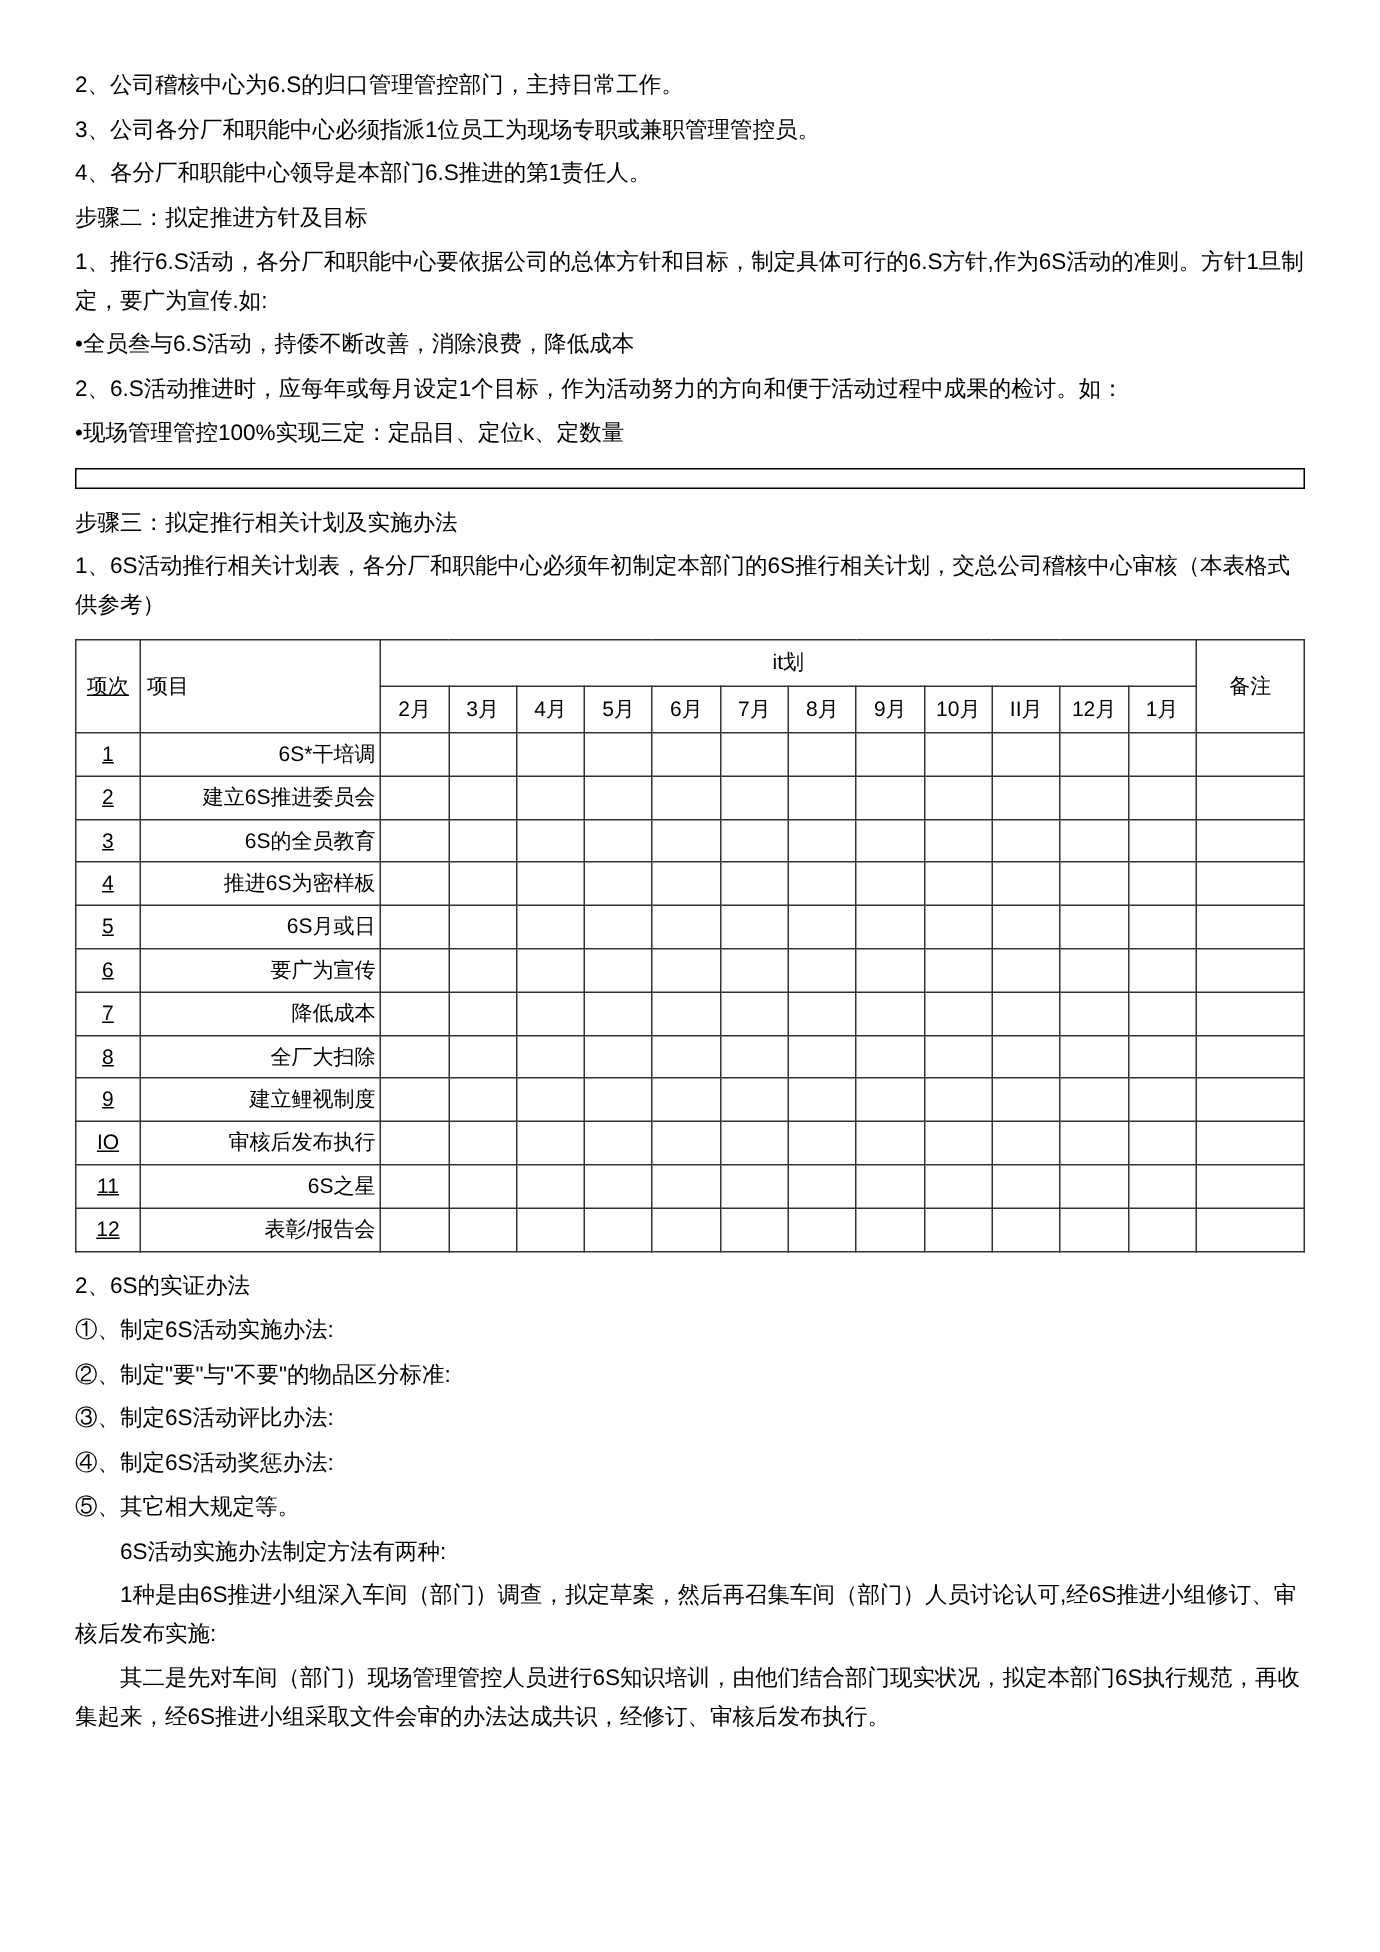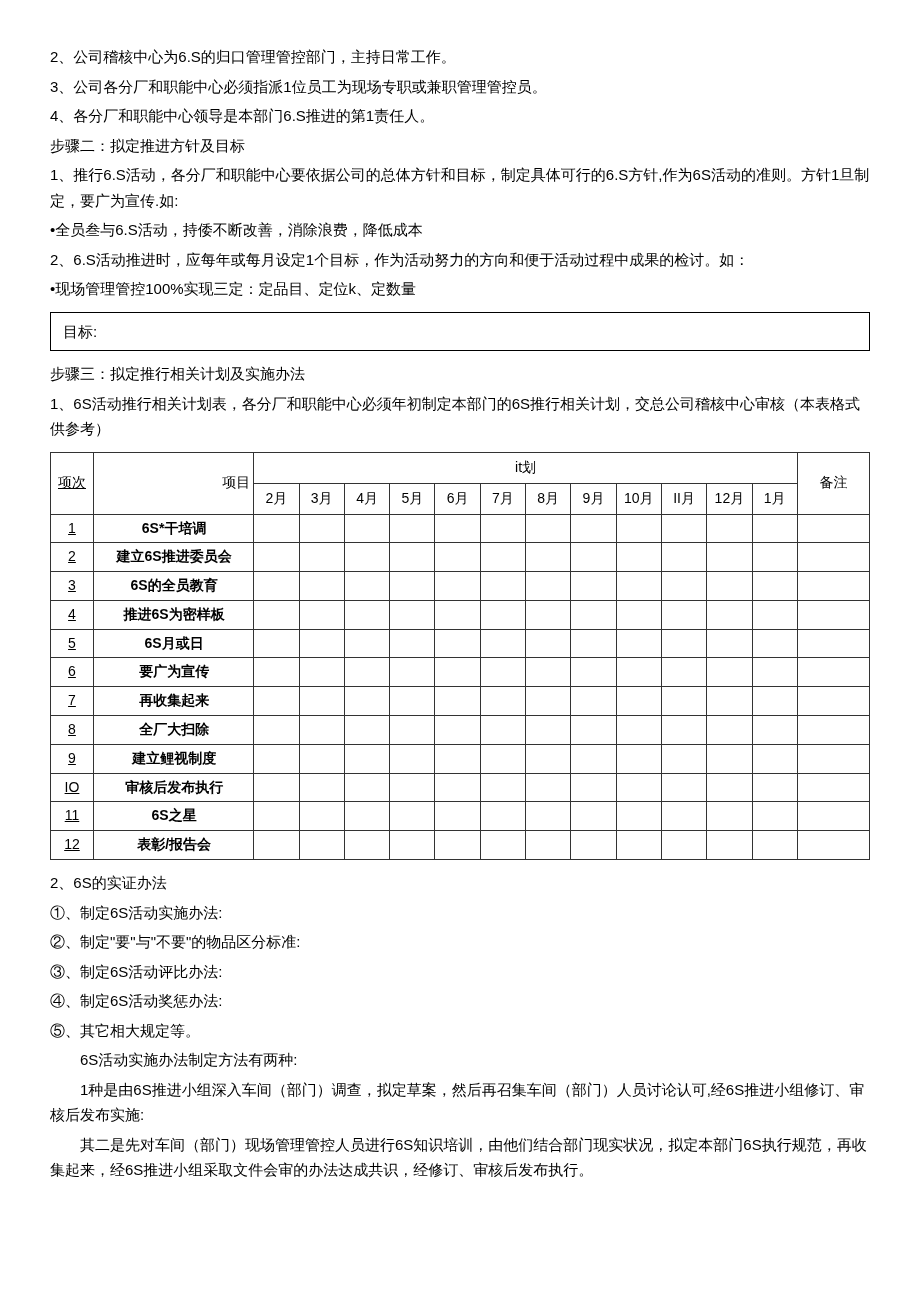--- a/index.html
+++ b/index.html
@@ -26,50 +26,49 @@
       margin: 10px 0;
       font-size: 14px;
     }
     th, td {
       border: 1px solid #333;
       text-align: center;
       padding: 2px 3px;
       vertical-align: middle;
     }
     .col-seq { width: 30px; text-decoration: underline; }
-    .col-item { width: 130px; text-align: center; padding-left: 4px; font-weight: bold; }
+    .col-item { width: 130px; text-align: right; padding-left: 4px; }
     .col-month { width: 32px; }
     .col-remark { width: 55px; }
     .indent { text-indent: 2em; }
     .header-row th { height: 26px; font-weight: normal; }
   </style>
 </head>
 <body>
 
 <p>2、公司稽核中心为6.S的归口管理管控部门，主持日常工作。</p>
 <p>3、公司各分厂和职能中心必须指派1位员工为现场专职或兼职管理管控员。</p>
 <p style="">4、各分厂和职能中心领导是本部门6.S推进的第1责任人。</p>
 <p>步骤二：拟定推进方针及目标</p>
 <p>1、推行6.S活动，各分厂和职能中心要依据公司的总体方针和目标，制定具体可行的6.S方针,作为6S活动的准则。方针1旦制定，要广为宣传.如:</p>
 <p>•全员叁与6.S活动，持倭不断改善，消除浪费，降低成本</p>
 <p>2、6.S活动推进时，应每年或每月设定1个目标，作为活动努力的方向和便于活动过程中成果的检讨。如：</p>
 <p>•现场管理管控100%实现三定：定品目、定位k、定数量</p>
 
 <div class="box">
-  <div>目标:</div>
 </div>
 
 <p>步骤三：拟定推行相关计划及实施办法</p>
 <p>1、6S活动推行相关计划表，各分厂和职能中心必须年初制定本部门的6S推行相关计划，交总公司稽核中心审核（本表格式供参考）</p>
 
 <table>
   <thead>
     <tr class="header-row">
       <th rowspan="2" class="col-seq">项次</th>
-      <th rowspan="2" class="col-item" style="text-align:right;">项目</th>
+      <th rowspan="2" class="col-item" style="text-align:left;">项目</th>
       <th colspan="12">it划</th>
       <th rowspan="2" class="col-remark">备注</th>
     </tr>
     <tr class="header-row" id="month-row">
         <th class="col-month">2月</th>
         <th class="col-month">3月</th>
         <th class="col-month">4月</th>
         <th class="col-month">5月</th>
         <th class="col-month">6月</th>
         <th class="col-month">7月</th>
@@ -179,21 +178,21 @@
         <td class="col-month"></td>
         <td class="col-month"></td>
         <td class="col-month"></td>
         <td class="col-month"></td>
         <td class="col-month"></td>
         <td class="col-month"></td>
         <td class="col-remark"></td>
       </tr>
       <tr>
         <td class="col-seq">7</td>
-        <td class="col-item">再收集起来</td>
+        <td class="col-item">降低成本</td>
         <td class="col-month"></td>
         <td class="col-month"></td>
         <td class="col-month"></td>
         <td class="col-month"></td>
         <td class="col-month"></td>
         <td class="col-month"></td>
         <td class="col-month"></td>
         <td class="col-month"></td>
         <td class="col-month"></td>
         <td class="col-month"></td>

